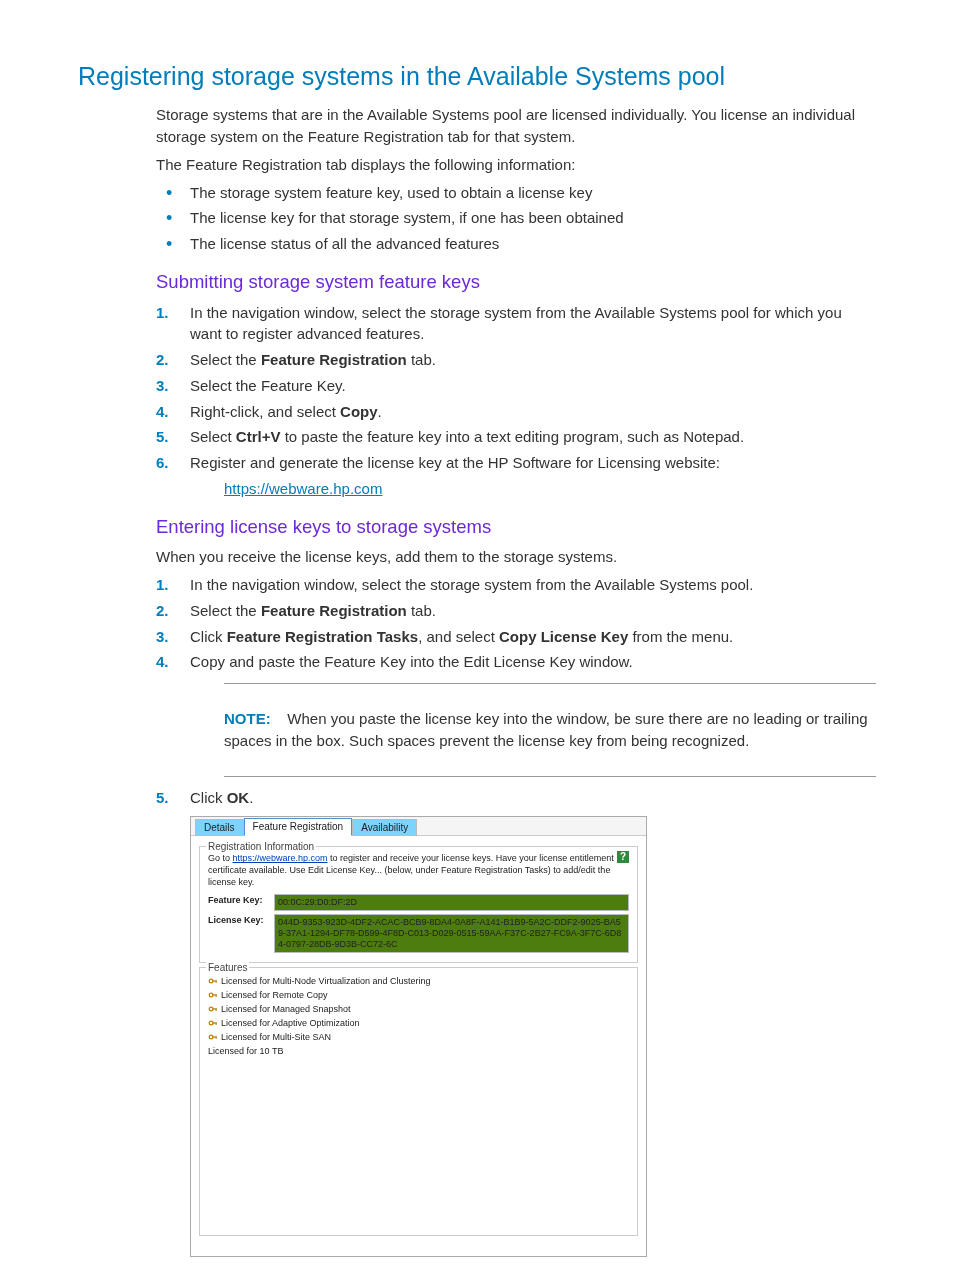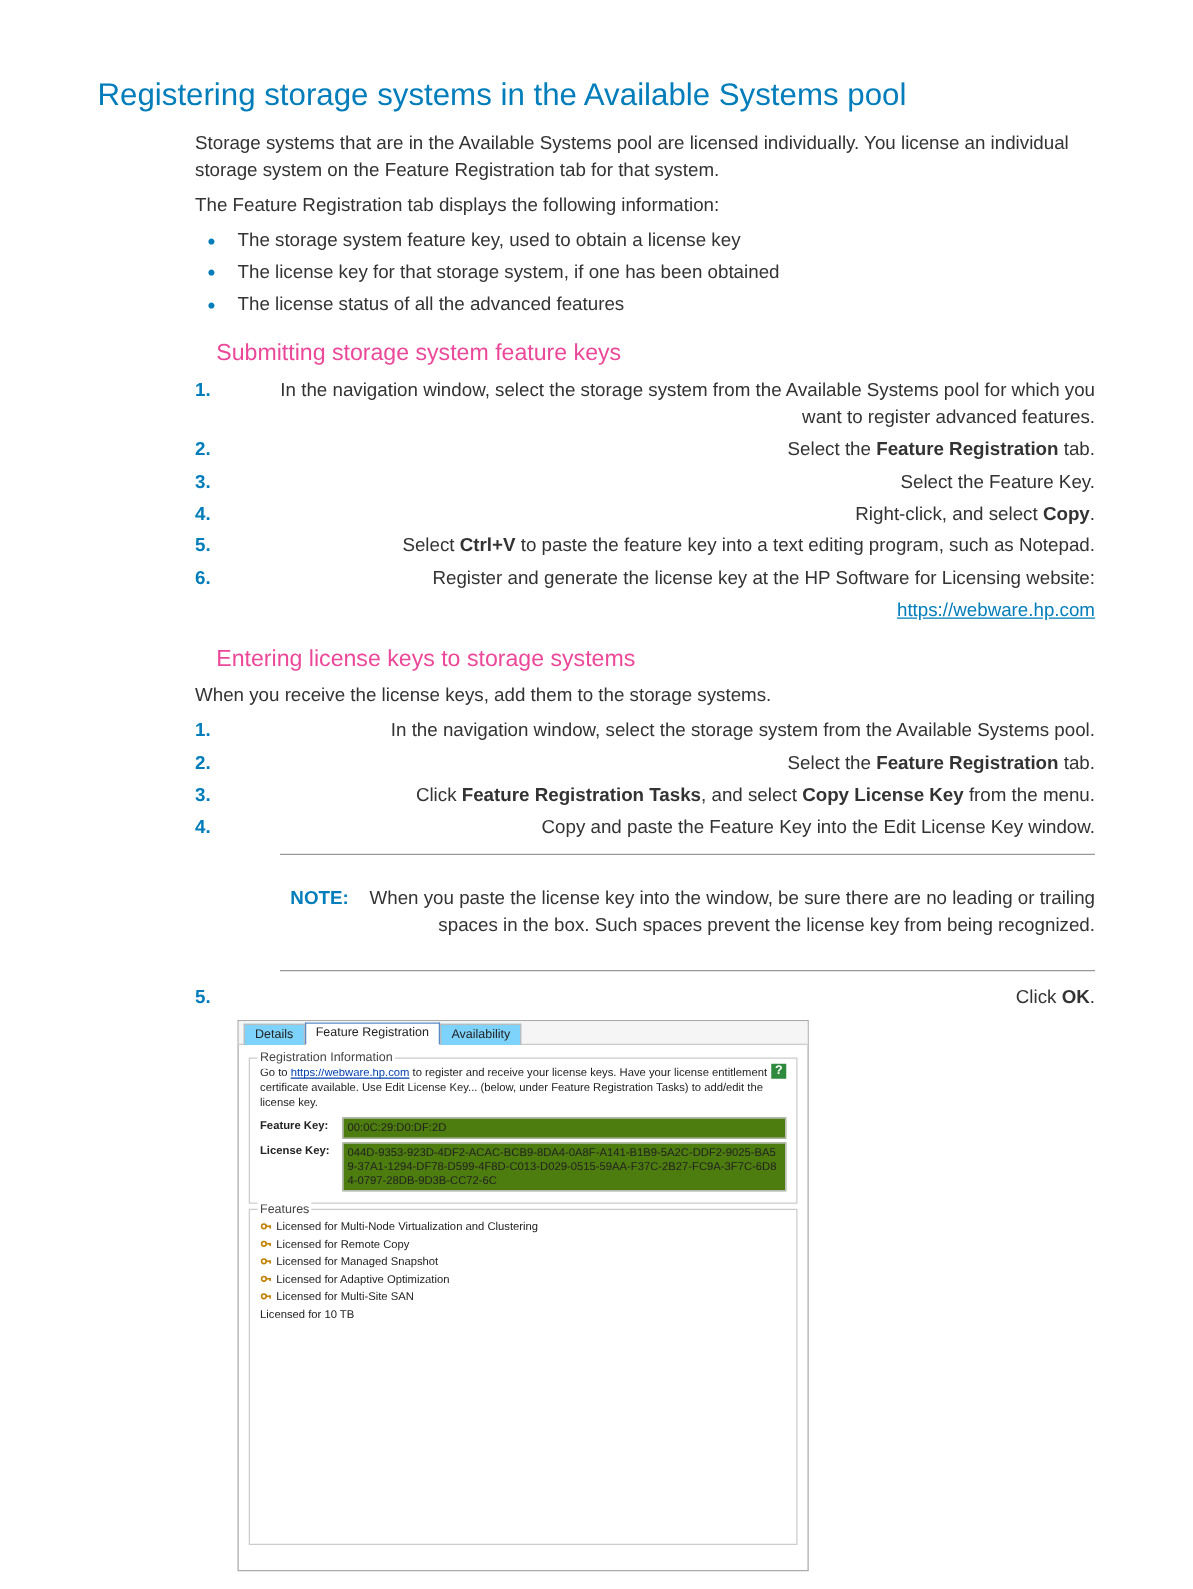--- a/index.html
+++ b/index.html
@@ -19,23 +19,23 @@
     color: #007dba;
     font-size: 25px;
     margin: 0 0 10px 0;
   }
   .indent {
     margin-left: 78px;
   }
   h2 {
     font-family: Arial, Helvetica, sans-serif;
     font-weight: normal;
-    color: #ec4899;
+    color: #6d28d9;
     font-size: 18.5px;
-    margin: 14px 0 6px 17px;
+    margin: 14px 0 6px 0;
   }
   ul.bullets {
     list-style: none;
     padding: 0;
     margin: 4px 0 8px 0;
   }
   ul.bullets li {
     position: relative;
     padding-left: 34px;
     margin: 4px 0;
@@ -47,21 +47,20 @@
     color: #007dba;
     font-size: 18px;
     line-height: 1;
     top: 2px;
   }
   ol.steps {
     list-style: none;
     counter-reset: step;
     padding: 0;
     margin: 4px 0 8px 0;
-    text-align: right;
   }
   ol.steps > li {
     counter-increment: step;
     position: relative;
     padding-left: 34px;
     margin: 4px 0;
   }
   ol.steps > li::before {
     content: counter(step) ".";
     position: absolute;

